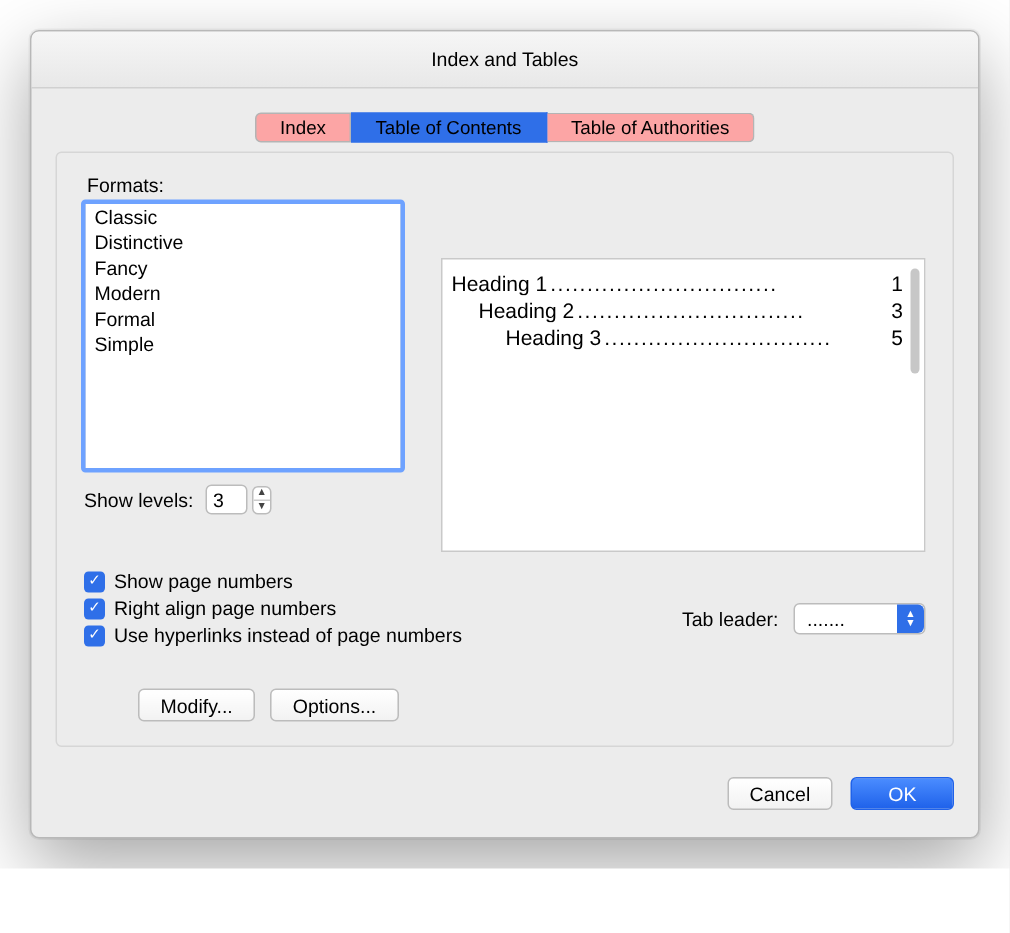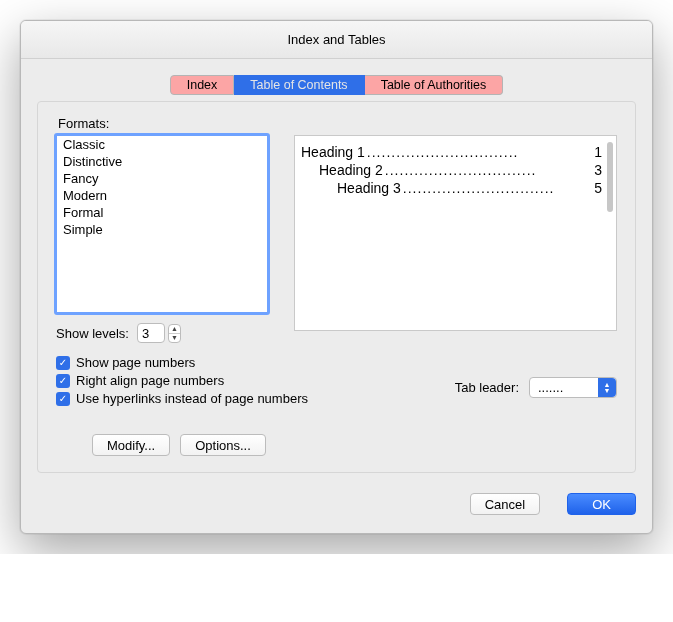--- a/index.html
+++ b/index.html
@@ -42,34 +42,34 @@
     background: #fca5a5;
     border: 1px solid #b4b4b4;
     font-size: 12.5px;
     cursor: default;
   }
   .tab + .tab { border-left: none; }
   .tab:first-child { border-radius: 4px 0 0 4px; }
   .tab:last-child { border-radius: 0 4px 4px 0; }
   .tab.active {
     background: #2f6fe8;
-    color: #e5e5e5;
+    color: #000000;
     border-color: #2f6fe8;
   }
   .panel {
     border: 1px solid #d6d6d6;
     border-radius: 4px;
     background: #ececec;
     padding: 14px 18px 16px 18px;
     margin-top: 2px;
   }
   .formats-label { margin: 0 0 4px 2px; }
   .columns { display: flex; gap: 26px; }
   .leftcol { width: 212px; }
-  .rightcol { flex: 1; }
+  .rightcol { flex: 1; margin-top: 37px; }
   .listbox {
     width: 212px;
     height: 178px;
     background: #fff;
     border: 1px solid #c9c9c9;
     outline: 3px solid #6ea2ff;
     outline-offset: -1px;
     border-radius: 1px;
     overflow: hidden;
   }
@@ -213,21 +213,20 @@
     border: 1px solid #bcbcbc;
     border-radius: 4px;
     font-size: 13px;
     cursor: default;
   }
   .btn.primary {
     background: linear-gradient(#4a8cff, #1f62ea);
     border-color: #1f62ea;
     color: #fff;
     padding: 0 24px;
-    margin-left: 15px;
   }
   .button-row {
     display: flex;
     gap: 10px;
     margin-top: 28px;
     padding-left: 36px;
   }
   .footer {
     display: flex;
     justify-content: flex-end;

